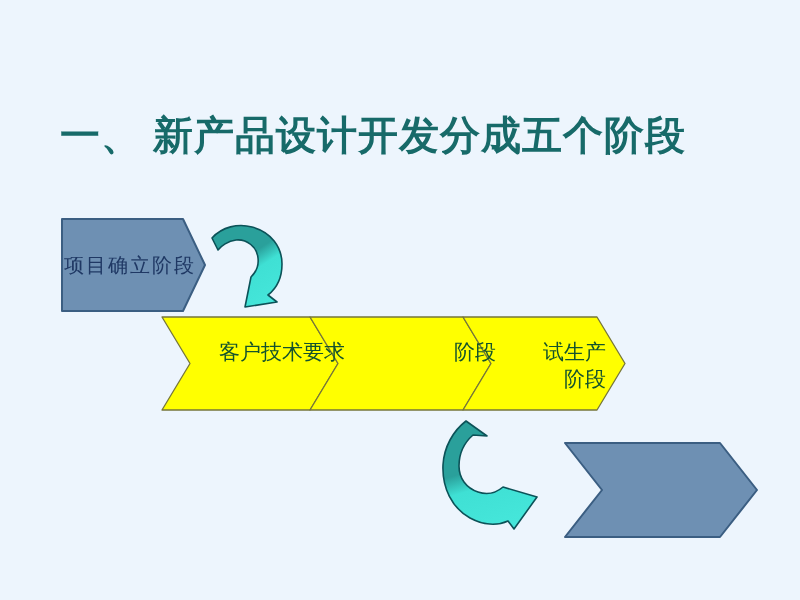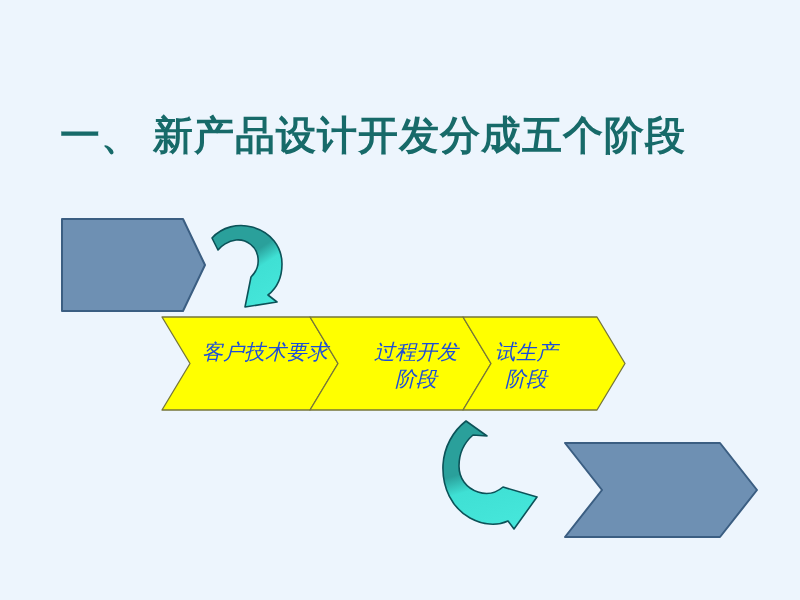--- a/index.html
+++ b/index.html
@@ -43,25 +43,24 @@
     text-align: center;
     font-size: 20px;
     line-height: 24px;
     letter-spacing: 2px;
     color: #1f3864;
   }
   .phase-label {
     position: absolute;
     top: 338px;
     width: 160px;
-    text-align: center;
+    text-align: right;
     font-size: 21px;
     line-height: 27px;
-    color: #1d4ed8;
-    font-style: italic;
+    color: #14532d;
   }
   .phase-label-1 { left: 185px; }
   .phase-label-2 { left: 336px; }
   .phase-label-3 { left: 446px; }
 </style>
 </head>
 <body>
 
 <div class="slide">
 
@@ -104,27 +103,27 @@
              C453,431 444,447 443,465
              C442,488 452,508 470,518
              C483,525 497,526 508,521
              L514,529 L537,497 L503,487
              C496,493 487,495 478,492
              C466,488 459,478 459,466
              C459,453 465,442 473,435
              L487,436 Z" fill="url(#arrow2grad)" stroke="#0c5258" stroke-width="1.6" stroke-linejoin="round"></path>
   </svg>
 
+  <div class="stage-label">项目确立阶段</div>
 
   <div class="phase-label phase-label-1">
     <div>客户技术要求</div>
   </div>
 
   <div class="phase-label phase-label-2">
-    <div>过程开发</div>
     <div>阶段</div>
   </div>
 
   <div class="phase-label phase-label-3">
     <div>试生产</div>
     <div>阶段</div>
   </div>
 
 </div>
 

